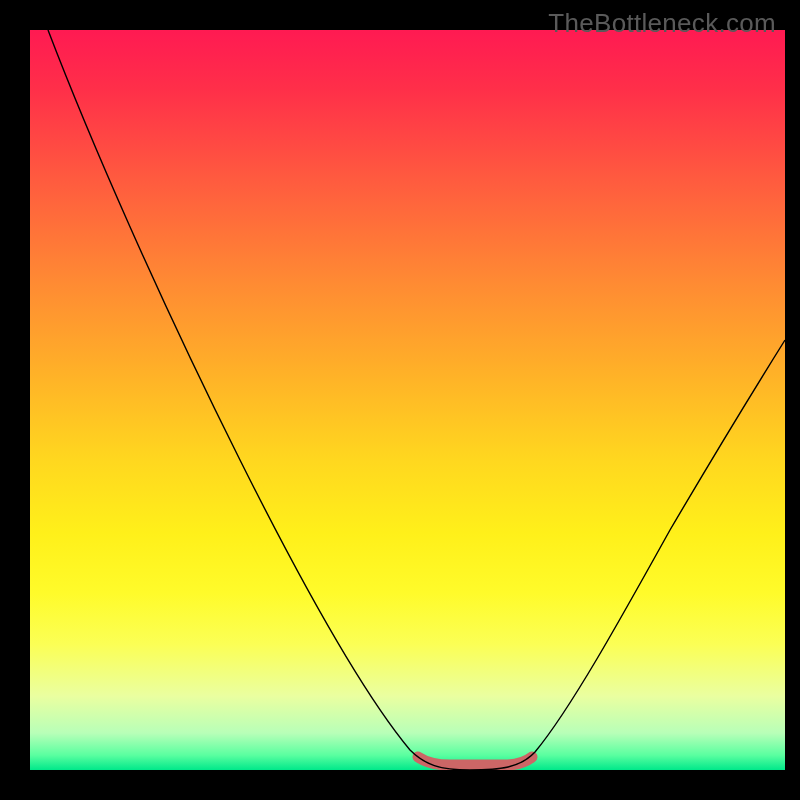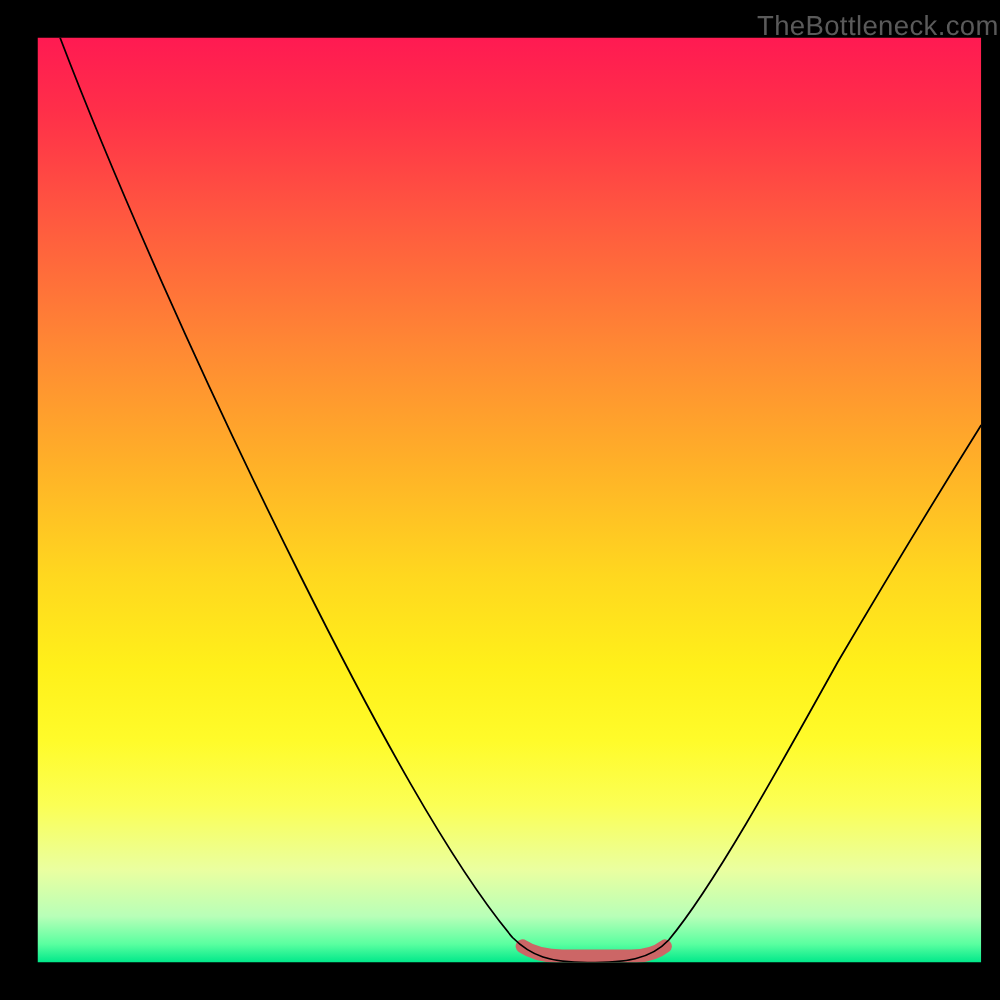--- a/index.html
+++ b/index.html
@@ -7,23 +7,23 @@
     width: 800px;
     height: 800px;
     background: #000;
     font-family: Arial, sans-serif;
     position: relative;
     overflow: hidden;
   }
   .watermark {
     position: absolute;
     top: 8px;
-    right: 1px;
+    right: 24px;
     color: #5a5a5a;
-    font-size: 22px;
+    font-size: 26px;
     font-weight: 500;
     z-index: 10;
     letter-spacing: 0.3px;
   }
   .plot-area {
     position: absolute;
     left: 30px;
     top: 30px;
     width: 755px;
     height: 740px;

